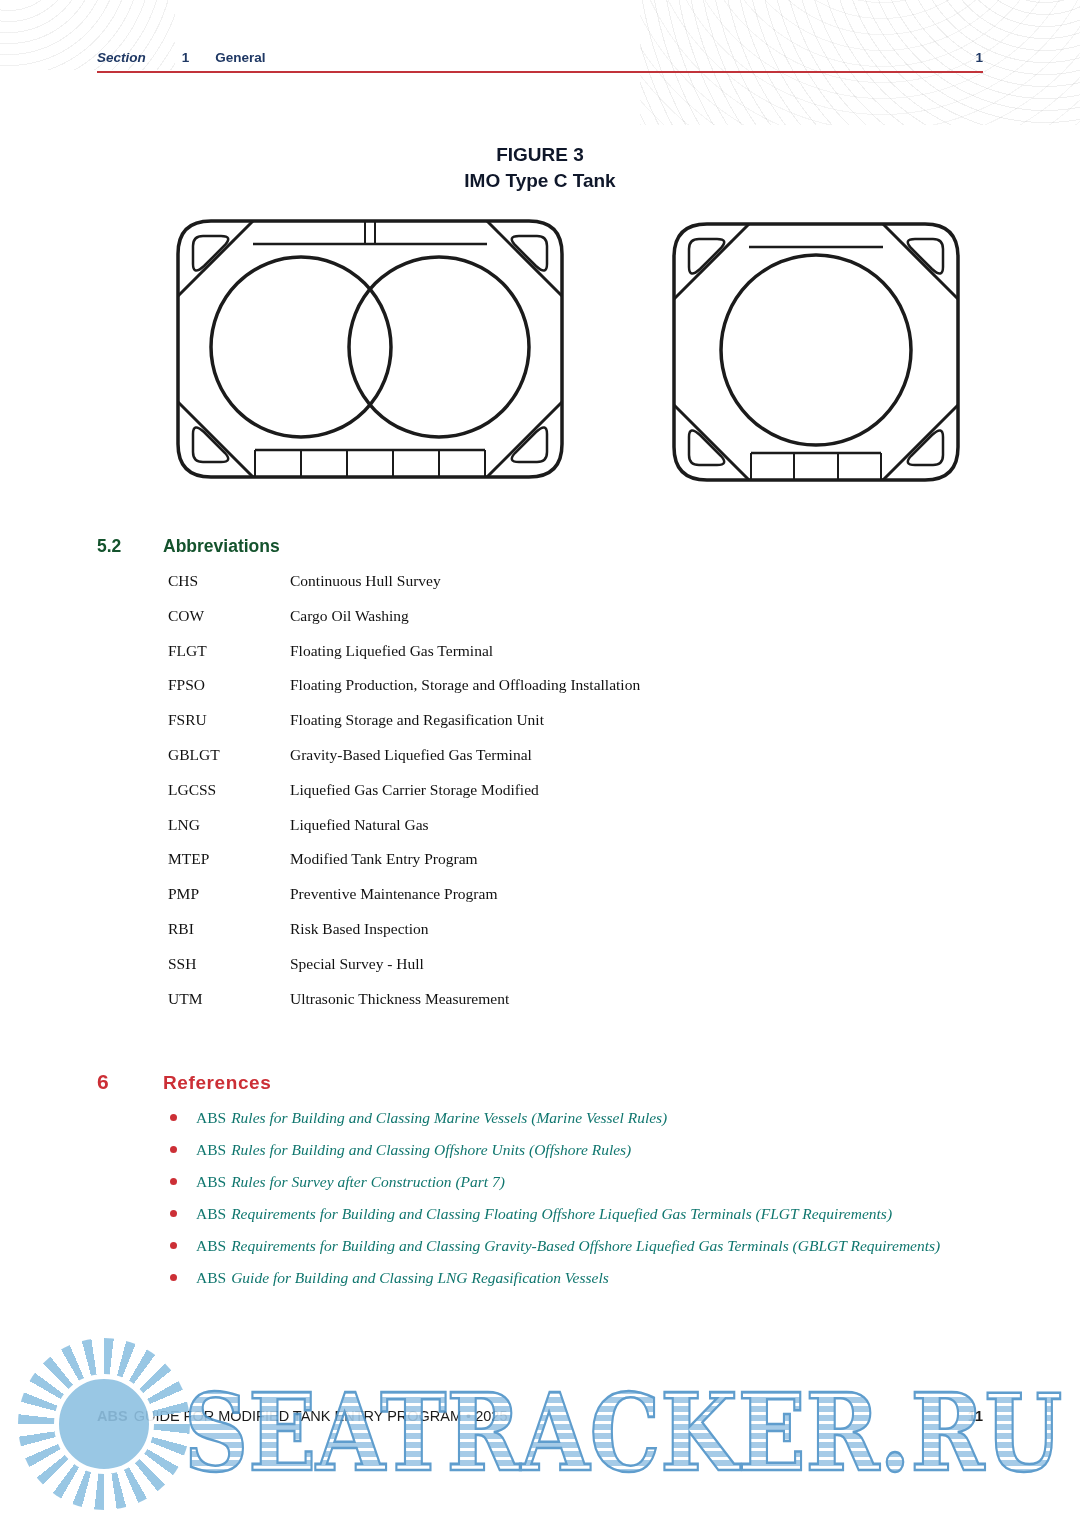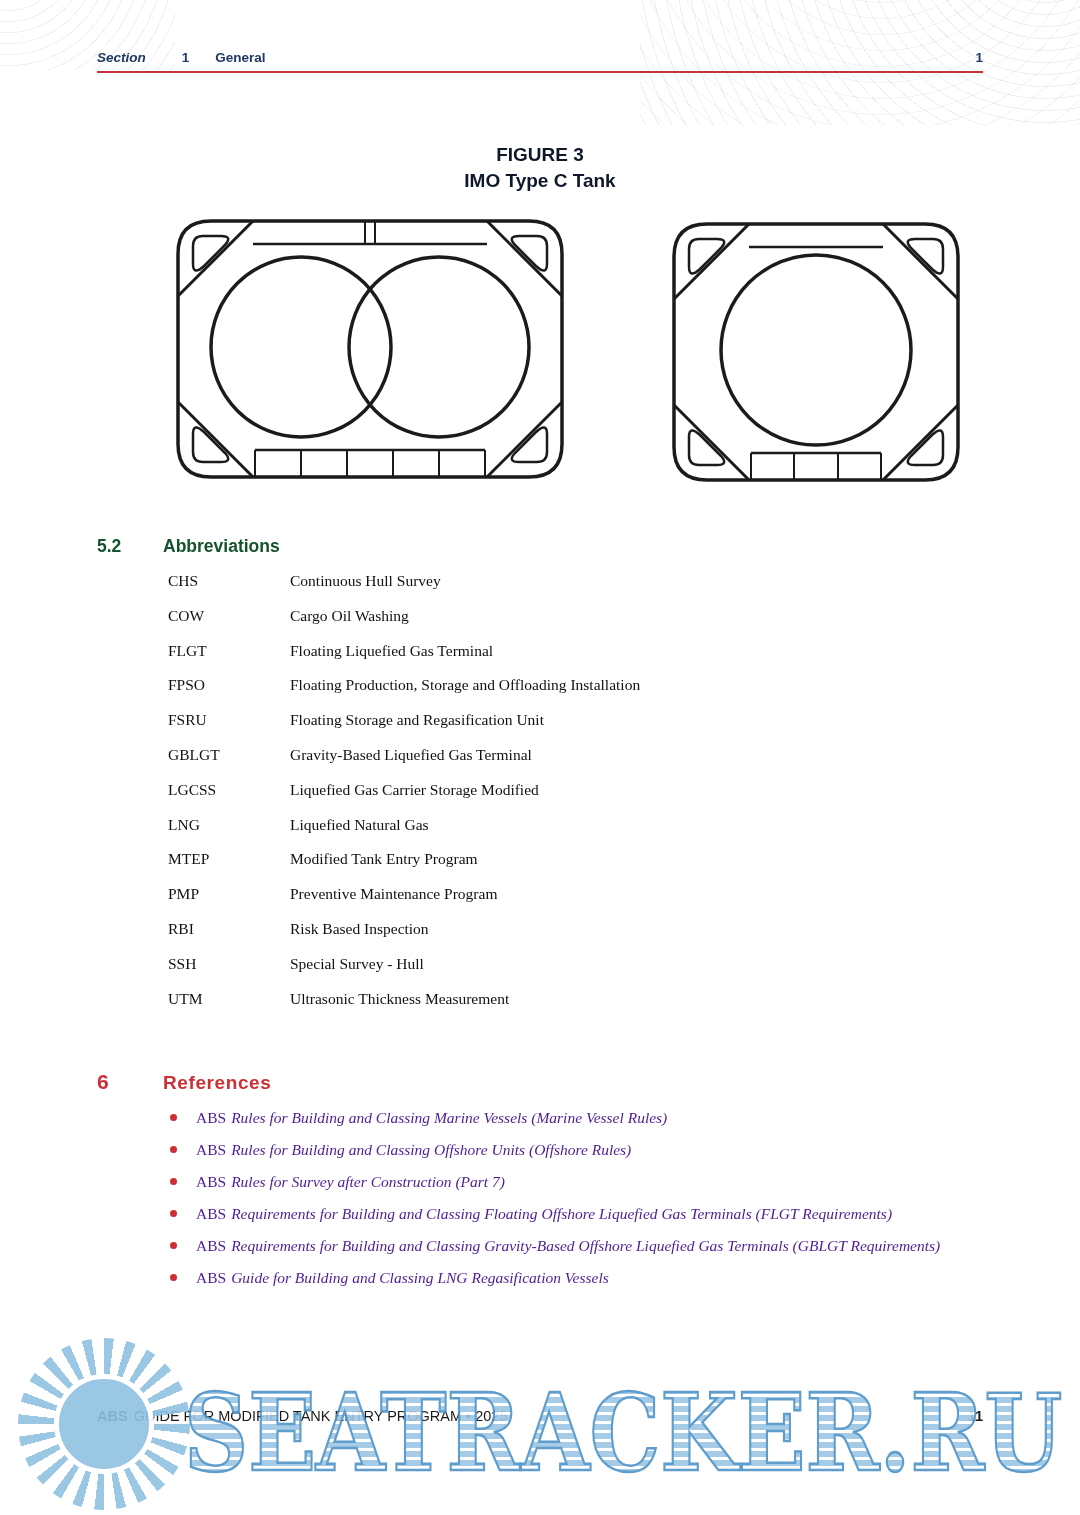--- a/index.html
+++ b/index.html
@@ -49,21 +49,21 @@
   .abbr-row { display:flex; margin-bottom:16.8px; font-size:15.5px; color:#111; }
   .abbr-term { width:122px; flex:0 0 122px; }
   
   .ref-heading {
     position:absolute; top:1070px; left:97px; z-index:2; display:flex; align-items:baseline;
     font-family:"Liberation Sans", sans-serif; font-weight:bold; color:#CC2F36;
   }
   .ref-heading .num { width:66px; font-size:21px; }
   .ref-heading .ttl { font-size:19px; letter-spacing:0.6px; }
   .ref-list { position:absolute; top:1107px; left:168px; right:97px; z-index:2; }
-  .ref-item { position:relative; padding-left:28px; margin-bottom:10px; font-size:15.5px; color:#4c1d95; }
+  .ref-item { position:relative; padding-left:28px; margin-bottom:10px; font-size:15.5px; color:#0f766e; }
   .ref-bullet {
     position:absolute; left:2px; top:7px; width:7px; height:7px;
     border-radius:50%; background:#CC2F36;
   }
   .ref-text { text-align:justify; line-height:22px; }
   .ref-prefix { margin-right:5px; }
   .ref-italic { font-style:italic; }
   
   .footer {
     position:absolute; top:1408px; left:97px; right:97px; z-index:2;

